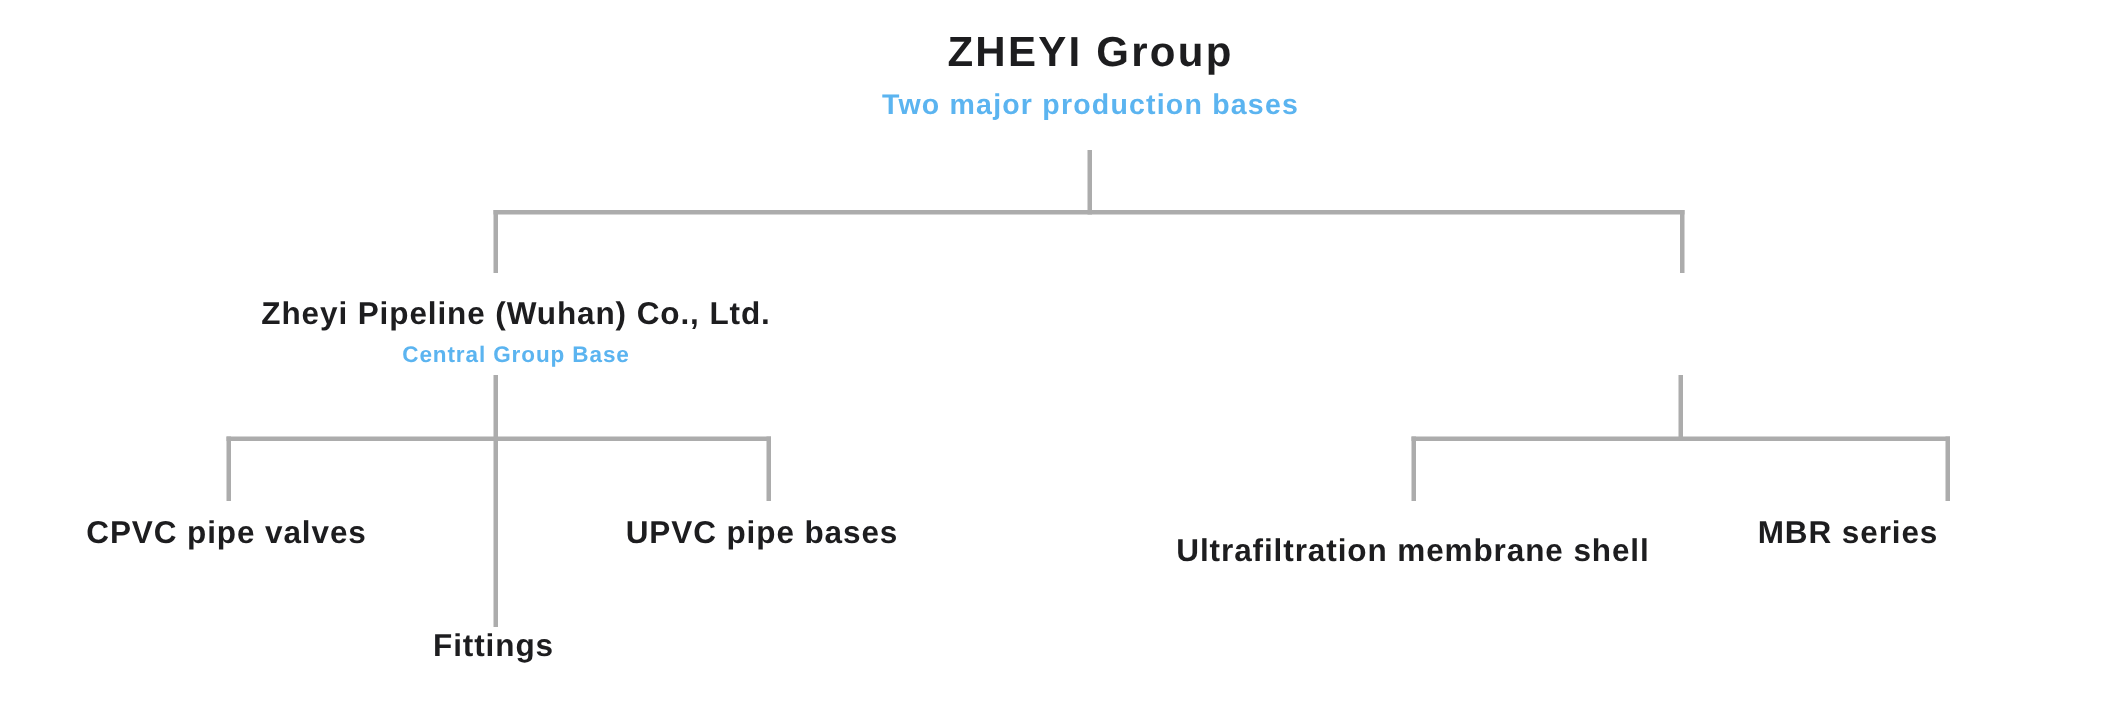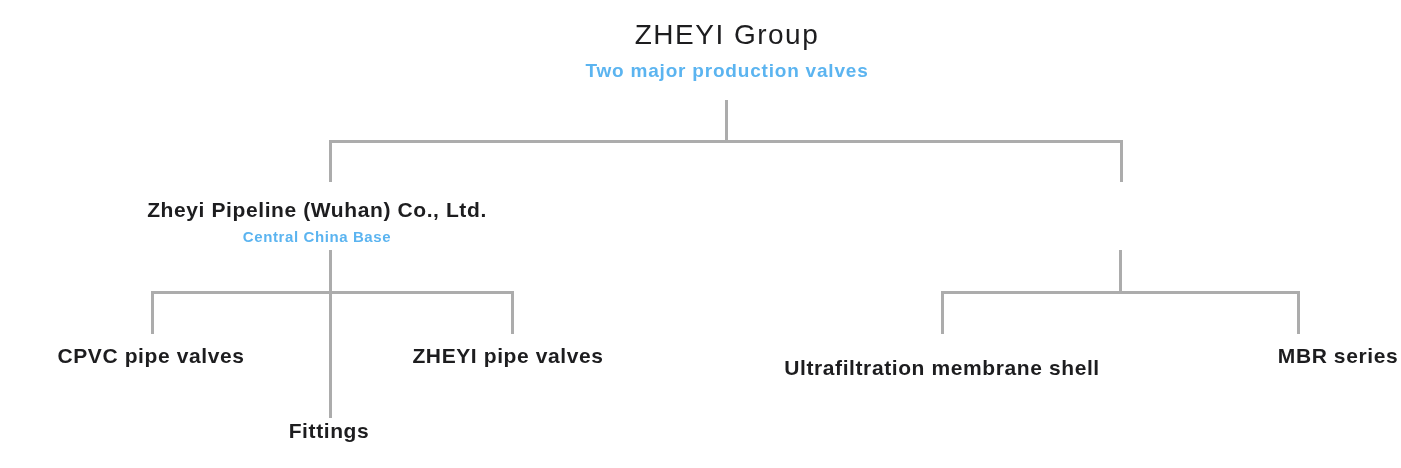--- a/index.html
+++ b/index.html
@@ -13,21 +13,21 @@
     background:#ffffff;
     font-family:"Liberation Sans", sans-serif;
     position:relative;
     overflow:hidden;
     color:var(--ink);
   }
   .abs{position:absolute;}
   .center-x{transform:translateX(-50%);}
   .node{text-align:center;white-space:nowrap;}
   .root-title{
-    font-size:28px;font-weight:normal;letter-spacing:1.5px;color:var(--ink);
+    font-size:28px;font-weight:bold;letter-spacing:1.5px;color:var(--ink);
   }
   .root-subtitle{
     font-size:19px;font-weight:bold;letter-spacing:0.8px;color:var(--accent);
     margin-top:9px;
   }
   .company-name{
     font-size:21px;font-weight:bold;letter-spacing:0.6px;color:var(--ink);
   }
   .company-base{
     font-size:15px;font-weight:bold;letter-spacing:0.6px;color:var(--accent);
@@ -39,43 +39,43 @@
   }
   .line{background:var(--line);position:absolute;}
   .vline{width:3px;}
   .hline{height:3px;}
 </style>
 </head>
 <body>
 
 <div class="abs center-x node" style="left:727px;top:19px;">
   <div class="root-title">ZHEYI Group</div>
-  <div class="root-subtitle">Two major production valves</div>
+  <div class="root-subtitle">Two major production bases</div>
 </div>
 
 <div class="line vline" style="left:725px;top:100px;height:43px;"></div>
 <div class="line hline" style="left:329px;top:140px;width:794px;"></div>
 <div class="line vline" style="left:329px;top:140px;height:42px;"></div>
 <div class="line vline" style="left:1120px;top:140px;height:42px;"></div>
 
-<div class="abs center-x node" style="left:317px;top:198px;">
+<div class="abs center-x node" style="left:344px;top:198px;">
   <div class="company-name">Zheyi Pipeline (Wuhan) Co., Ltd.</div>
-  <div class="company-base">Central China Base</div>
+  <div class="company-base">Central Group Base</div>
 </div>
 
 <div class="abs center-x node" style="left:1119px;top:198px;">
 </div>
 
 <div class="line vline" style="left:329px;top:250px;height:168px;"></div>
 <div class="line hline" style="left:151px;top:291px;width:363px;"></div>
 <div class="line vline" style="left:151px;top:291px;height:43px;"></div>
 <div class="line vline" style="left:511px;top:291px;height:43px;"></div>
 
 <div class="line vline" style="left:1119px;top:250px;height:44px;"></div>
 <div class="line hline" style="left:941px;top:291px;width:359px;"></div>
 <div class="line vline" style="left:941px;top:291px;height:43px;"></div>
 <div class="line vline" style="left:1297px;top:291px;height:43px;"></div>
 
 <div class="abs center-x leaf" style="left:151px;top:344px;text-align:center;">CPVC pipe valves</div>
-<div class="abs center-x leaf" style="left:508px;top:344px;">ZHEYI pipe valves</div>
+<div class="abs center-x leaf" style="left:508px;top:344px;">UPVC pipe bases</div>
 <div class="abs center-x leaf" style="left:329px;top:419px;">Fittings</div>
 <div class="abs center-x leaf" style="left:942px;top:356px;">Ultrafiltration membrane shell</div>
-<div class="abs center-x leaf" style="left:1338px;top:344px;">MBR series</div>
+<div class="abs center-x leaf" style="left:1232px;top:344px;">MBR series</div>
 
 </body></html>

